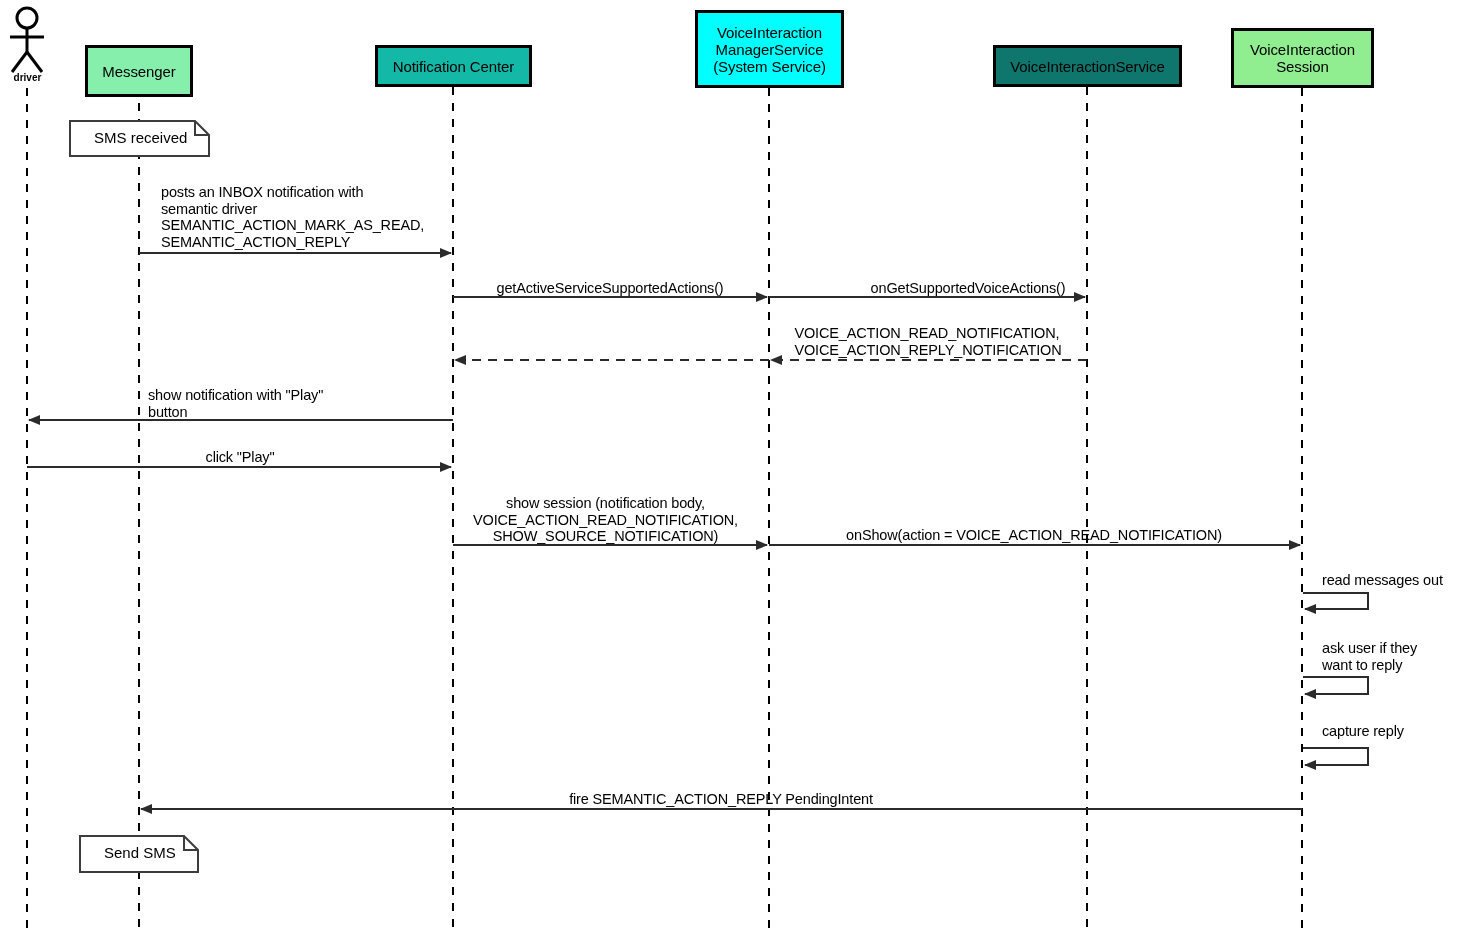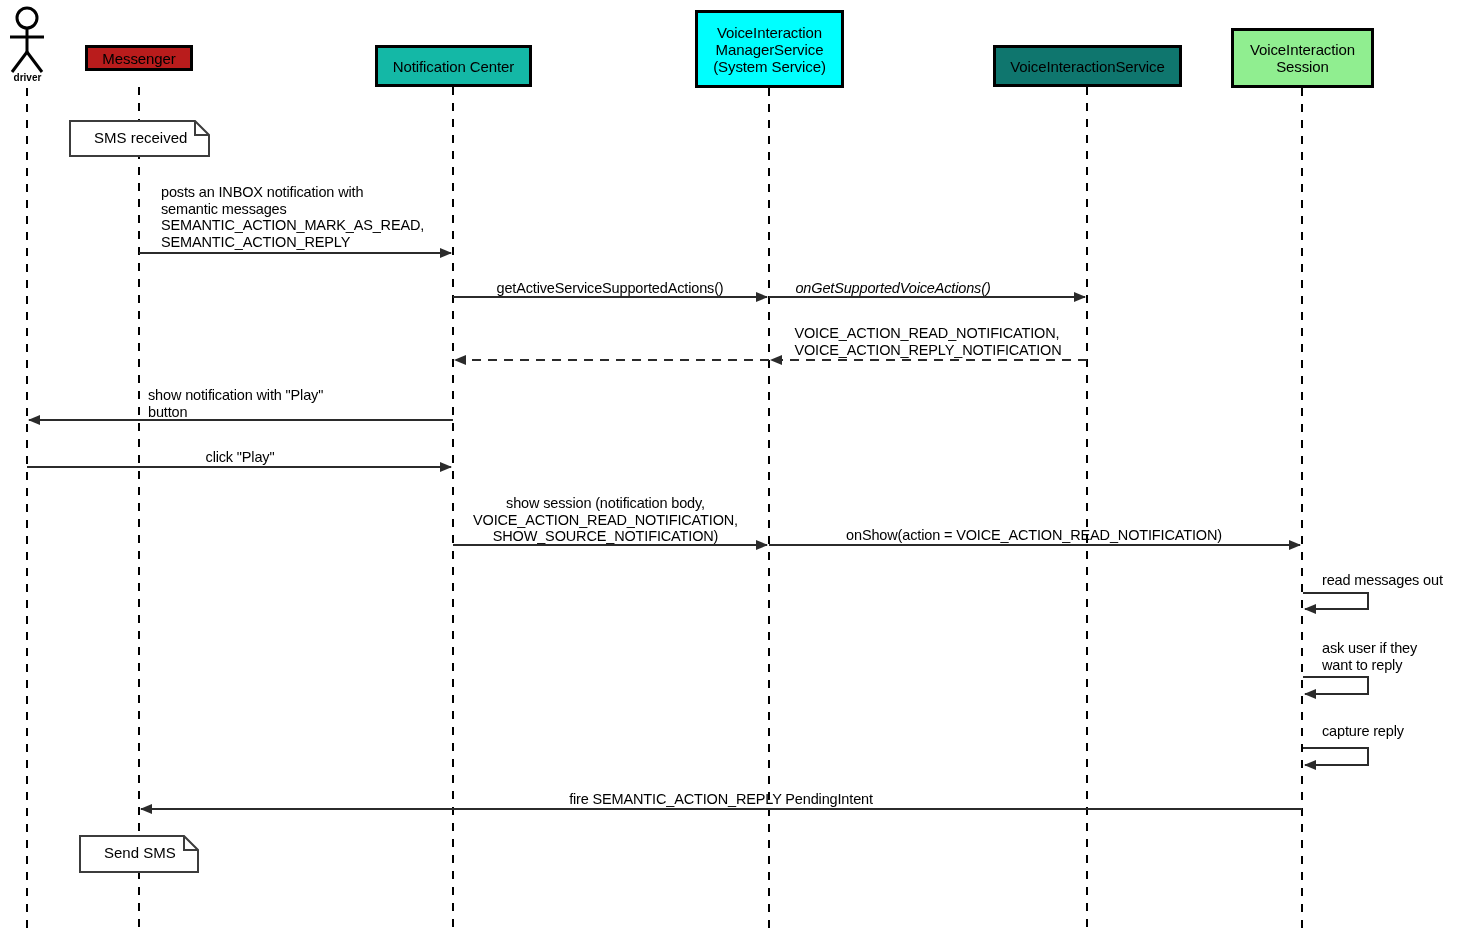--- a/index.html
+++ b/index.html
@@ -114,40 +114,40 @@
     <g id="self-message-arrows">
         <path d="M1303,593 L1368,593 L1368,609 L1305,609" fill="none" stroke="#2b2b2b" stroke-width="2" marker-end="url(#arrow-l)"></path>
         <path d="M1303,677 L1368,677 L1368,694 L1305,694" fill="none" stroke="#2b2b2b" stroke-width="2" marker-end="url(#arrow-l)"></path>
         <path d="M1303,748 L1368,748 L1368,765 L1305,765" fill="none" stroke="#2b2b2b" stroke-width="2" marker-end="url(#arrow-l)"></path>
       </g>
   </svg>
 
   <div class="actor-label" style="left:0px; top:72px; width:55px;">driver</div>
 
   <div id="participant-boxes">
-      <div class="lifeline-box" style="left: 85px; top: 45px; width: 108px; height: 26px; background: #b91c1c;"><span>Messenger</span></div>
+      <div class="lifeline-box" style="left: 85px; top: 45px; width: 108px; height: 52px; background: #86efac;"><span>Messenger</span></div>
       <div class="lifeline-box" style="left: 375px; top: 45px; width: 157px; height: 42px; background: #14b8a6;"><span>Notification Center</span></div>
       <div class="lifeline-box" style="left: 695px; top: 10px; width: 149px; height: 78px; background: rgb(0, 255, 255);"><span>VoiceInteraction
 ManagerService
 (System Service)</span></div>
       <div class="lifeline-box" style="left: 993px; top: 45px; width: 189px; height: 42px; background: #0f766e;"><span>VoiceInteractionService</span></div>
       <div class="lifeline-box" style="left: 1231px; top: 28px; width: 143px; height: 60px; background: rgb(144, 238, 144);"><span>VoiceInteraction
 Session</span></div>
     </div>
   <div id="note-labels">
       <div class="note-text" style="left: 94px; top: 128.5px;">SMS received</div>
       <div class="note-text" style="left: 104px; top: 844px;">Send SMS</div>
     </div>
   <div id="message-labels">
       <div class="msg-label left" style="left: 161px; top: 184px;">posts an INBOX notification with
-semantic messages
+semantic driver
 SEMANTIC_ACTION_MARK_AS_READ,
 SEMANTIC_ACTION_REPLY</div>
       <div class="msg-label center" style="left: 610px; top: 280px;">getActiveServiceSupportedActions()</div>
-      <div class="msg-label center" style="left: 893px; top: 280px; font-style: italic;">onGetSupportedVoiceActions()</div>
+      <div class="msg-label center" style="left: 968px; top: 280px;">onGetSupportedVoiceActions()</div>
       <div class="msg-label center" style="left: 928px; top: 325px;">VOICE_ACTION_READ_NOTIFICATION,
 VOICE_ACTION_REPLY_NOTIFICATION</div>
       <div class="msg-label left" style="left: 148px; top: 387px;">show notification with "Play"
 button</div>
       <div class="msg-label center" style="left: 240px; top: 449px;">click "Play"</div>
       <div class="msg-label left" style="left: 473px; top: 495px; text-align: center;">show session (notification body,
 VOICE_ACTION_READ_NOTIFICATION,
 SHOW_SOURCE_NOTIFICATION)</div>
       <div class="msg-label center" style="left: 1034px; top: 527px;">onShow(action = VOICE_ACTION_READ_NOTIFICATION)</div>
       <div class="msg-label center" style="left: 721px; top: 791px;">fire SEMANTIC_ACTION_REPLY PendingIntent</div>

